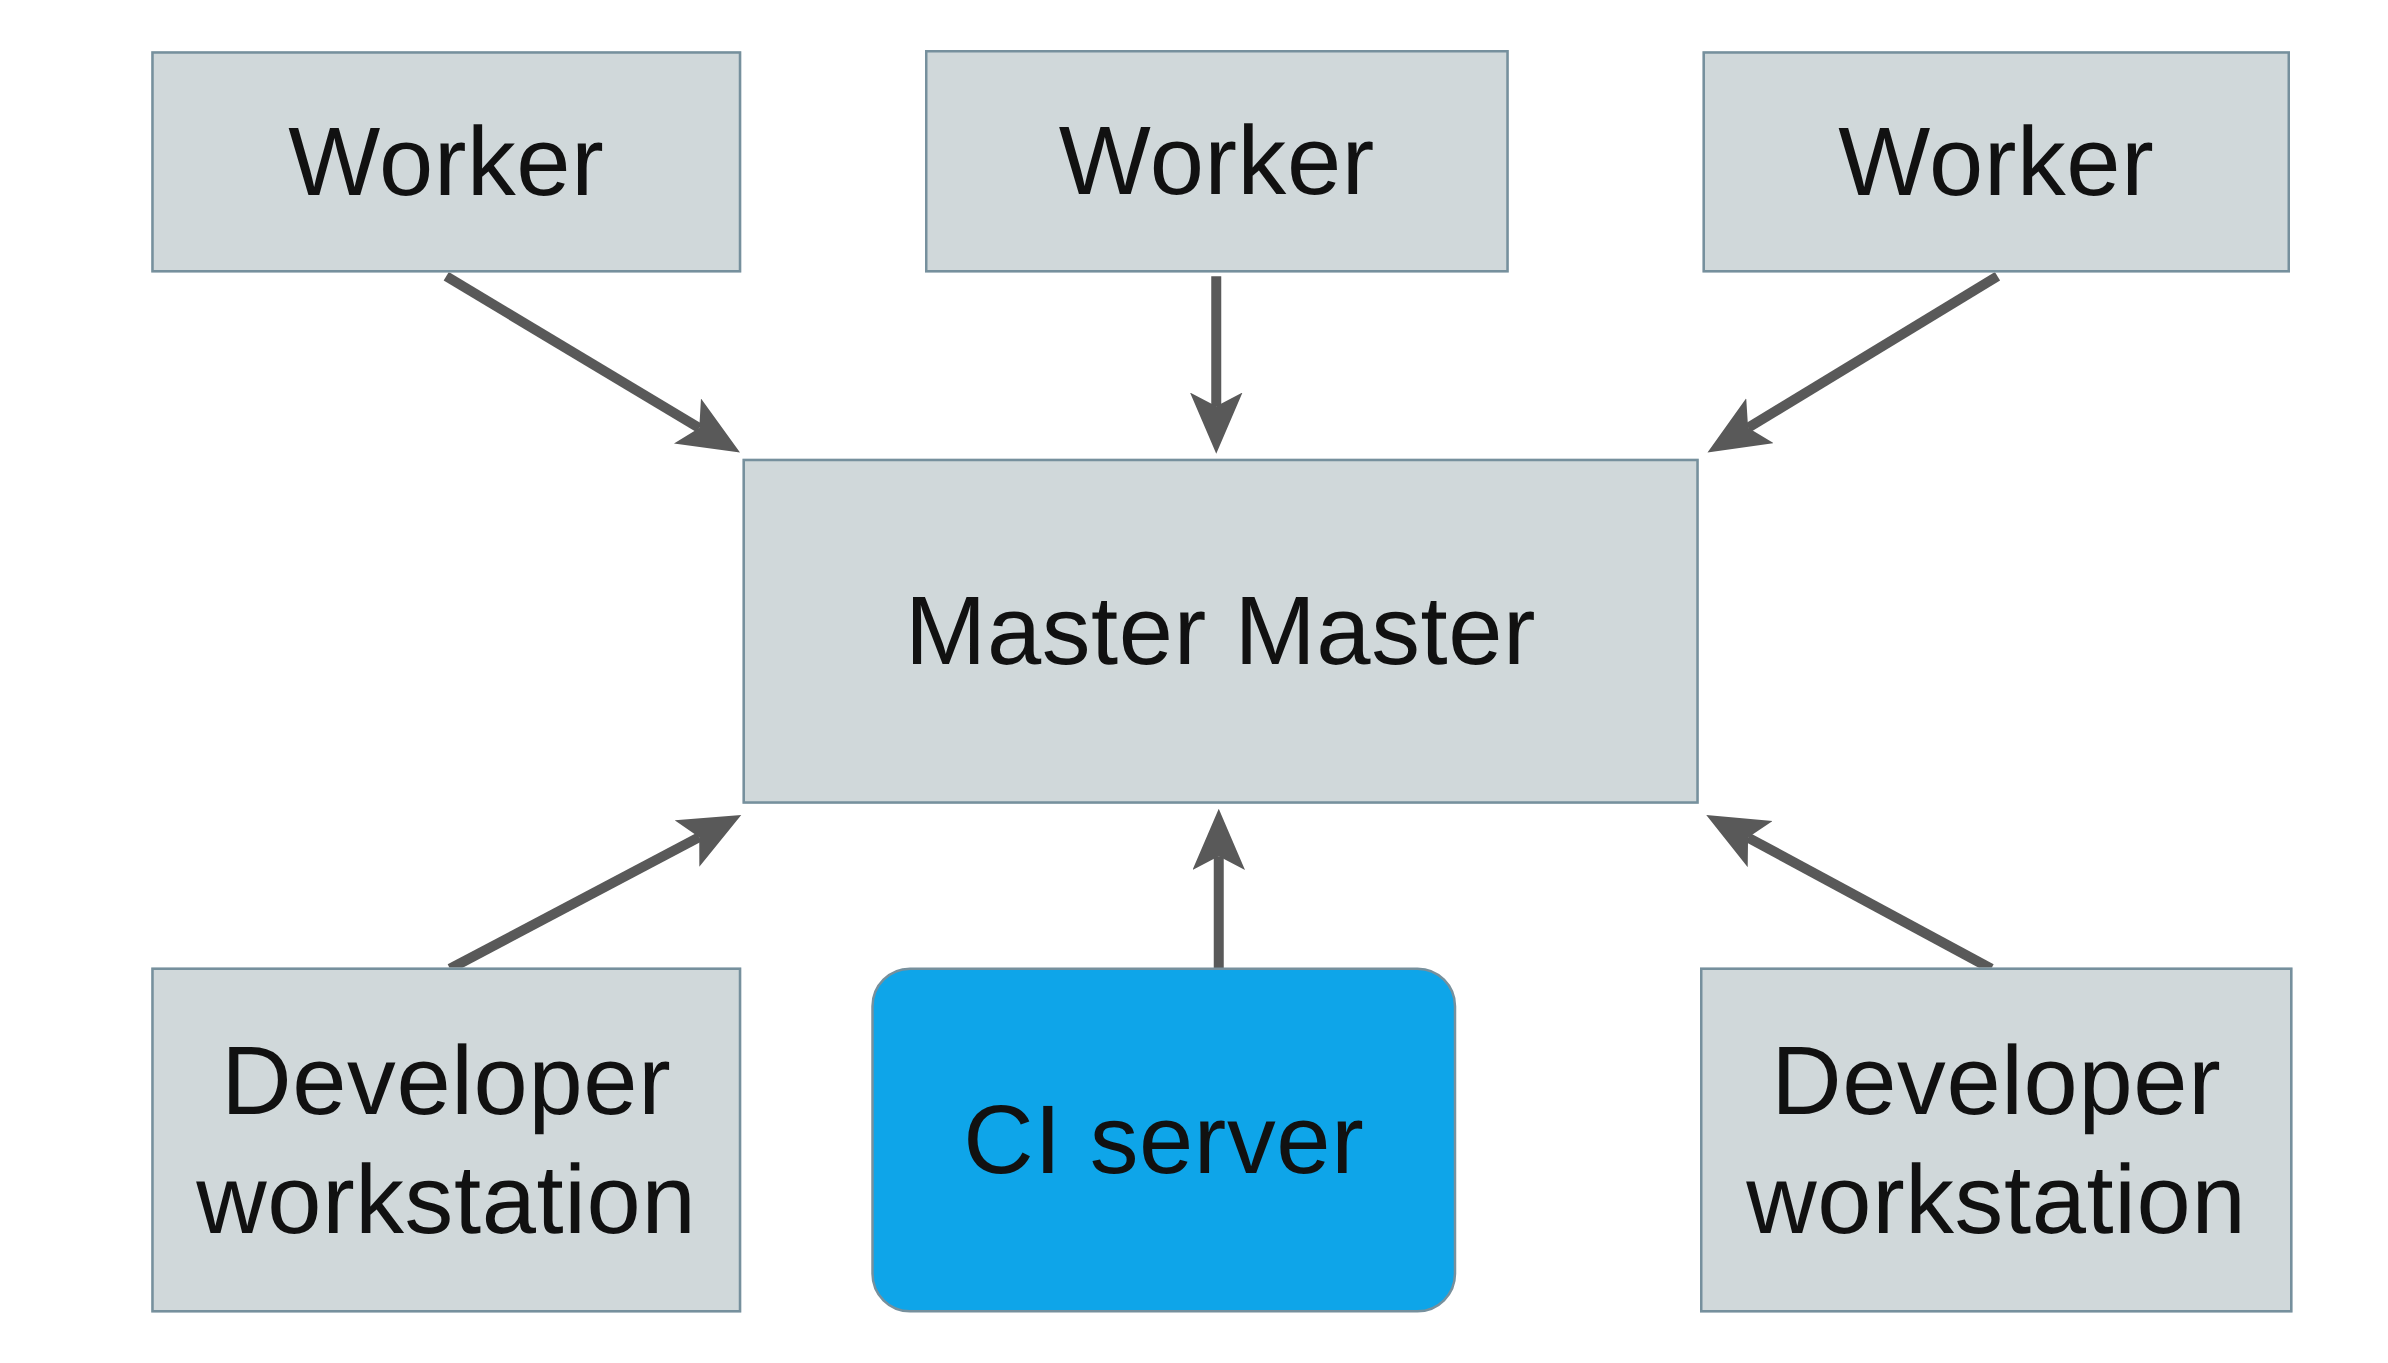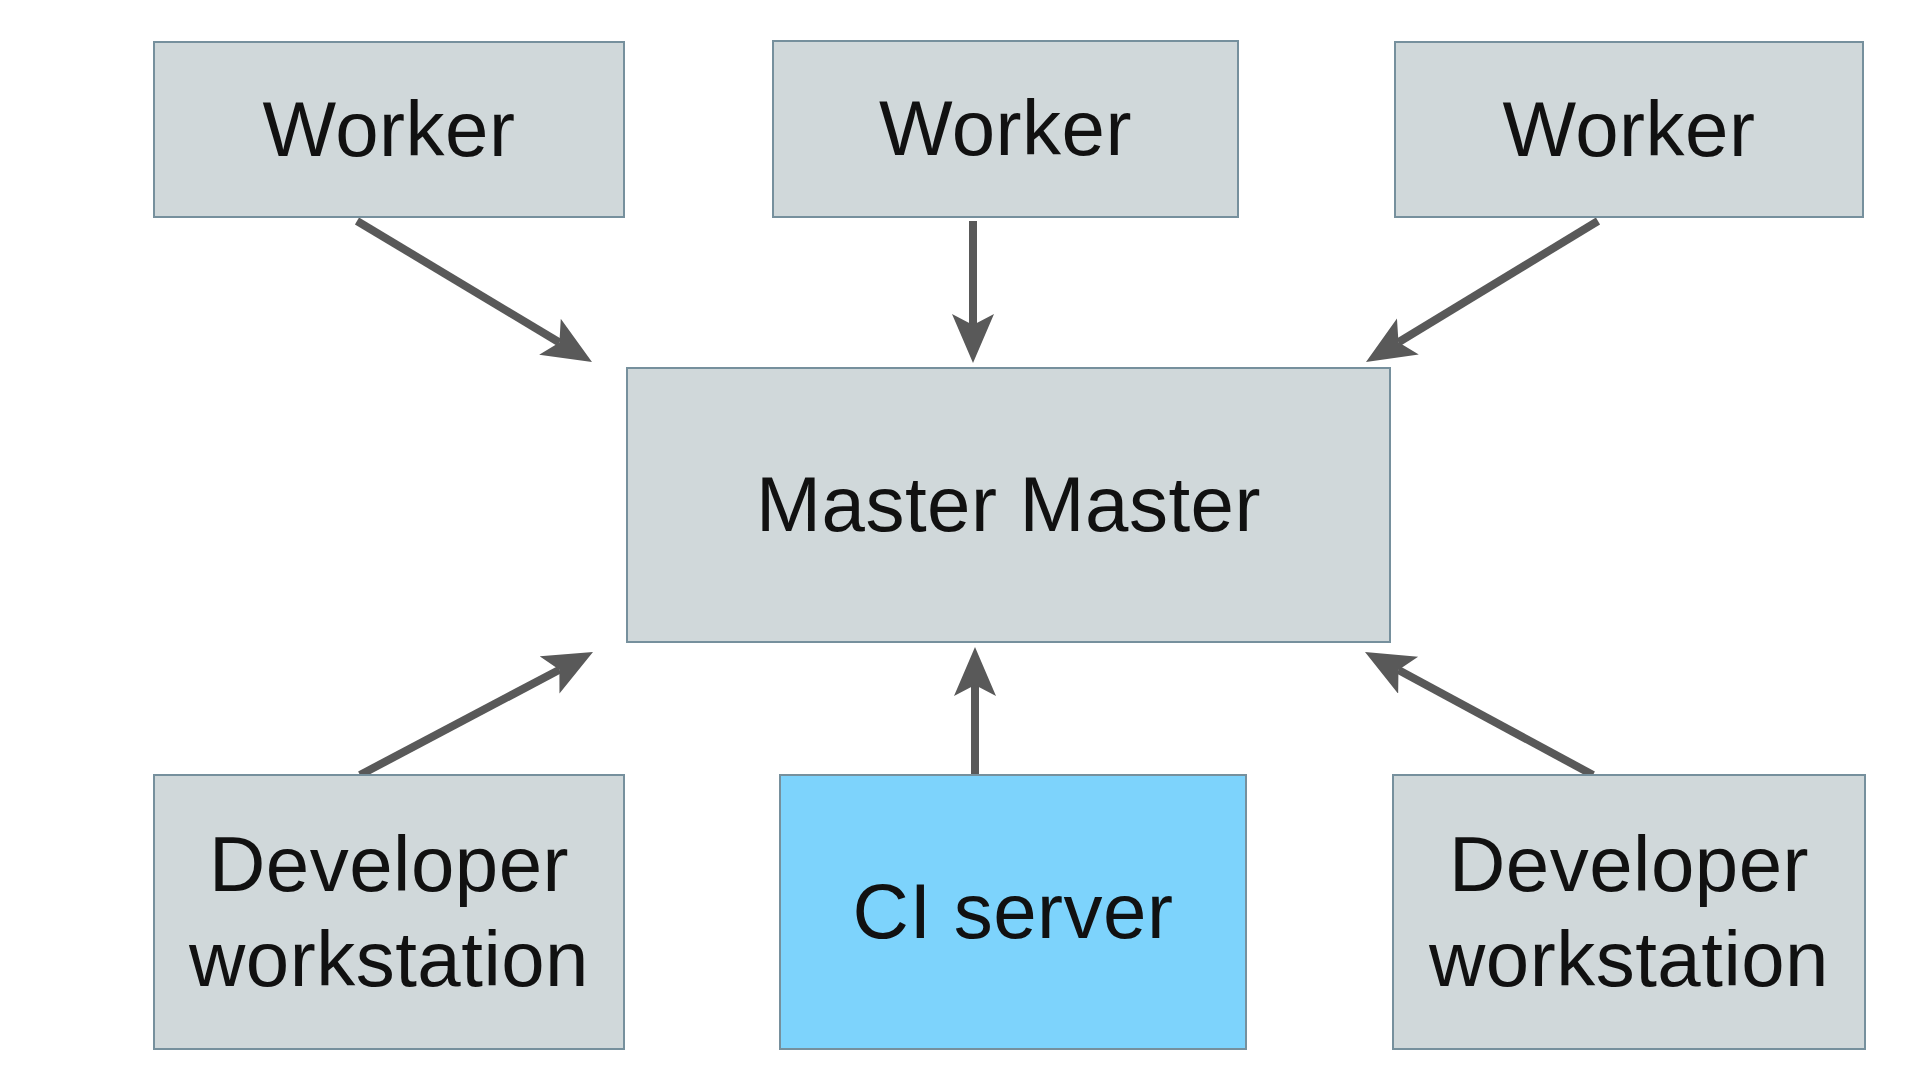--- a/index.html
+++ b/index.html
@@ -25,21 +25,20 @@
   }
   .node {
     position: absolute;
     box-sizing: border-box;
     display: flex;
     align-items: center;
     justify-content: center;
     text-align: center;
     border-style: solid;
     border-width: 2px;
-    margin-left: 32px;
   }
   .node .node-label {
     font-size: 78px;
     line-height: 1.22;
     letter-spacing: 0.5px;
     padding: 0 10px;
   }
 </style>
 </head>
 <body>
@@ -69,20 +68,20 @@
       </div>
       <div class="node" style="left: 1362px; top: 41px; width: 470px; height: 177px; background: rgb(208, 216, 218); border-color: rgb(118, 144, 157);">
         <div class="node-label" style="color: rgb(17, 17, 17);">Worker</div>
       </div>
       <div class="node" style="left: 594px; top: 367px; width: 765px; height: 276px; background: rgb(208, 216, 218); border-color: rgb(118, 144, 157);">
         <div class="node-label" style="color: rgb(17, 17, 17);">Master Master</div>
       </div>
       <div class="node" style="left: 121px; top: 774px; width: 472px; height: 276px; background: rgb(208, 216, 218); border-color: rgb(118, 144, 157);">
         <div class="node-label" style="color: rgb(17, 17, 17);">Developer workstation</div>
       </div>
-      <div class="node" style="left: 747px; top: 774px; width: 468px; height: 276px; background: #7dd3fc; border-color: rgb(118, 144, 157);">
+      <div class="node" style="left: 697px; top: 774px; width: 468px; height: 276px; background: #0ea5e9; border-color: rgb(118, 144, 157); border-radius: 31px;">
         <div class="node-label" style="color: rgb(17, 17, 17);">CI server</div>
       </div>
       <div class="node" style="left: 1360px; top: 774px; width: 474px; height: 276px; background: rgb(208, 216, 218); border-color: rgb(118, 144, 157);">
         <div class="node-label" style="color: rgb(17, 17, 17);">Developer workstation</div>
       </div>
     </div>
 </div>
 
 </body></html>

